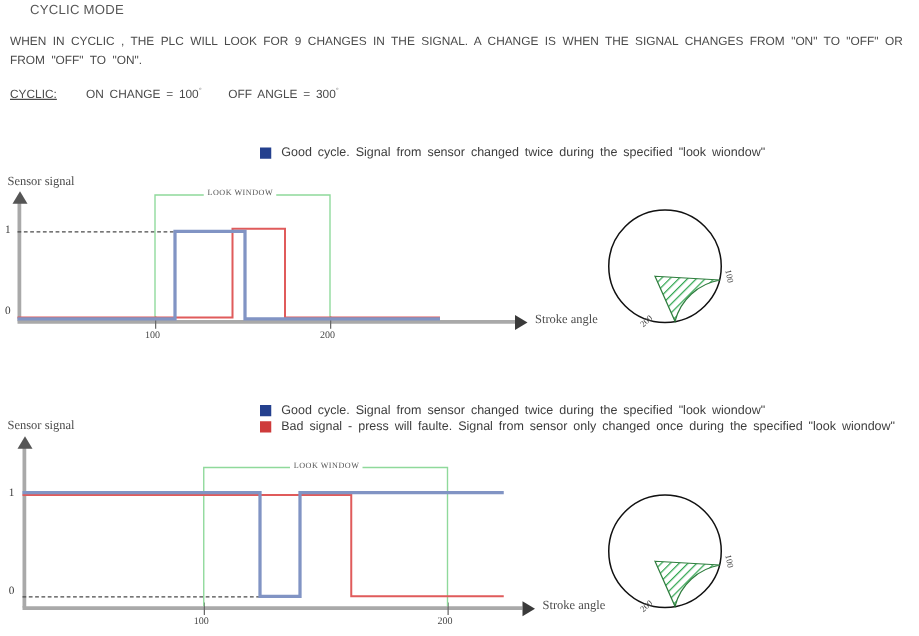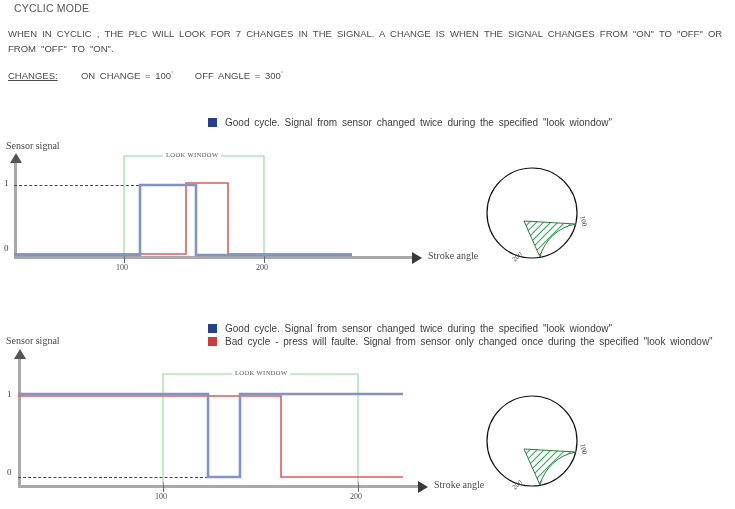--- a/index.html
+++ b/index.html
@@ -12,21 +12,21 @@
     height: 509px;
     position: relative;
     font-family: "Liberation Sans", sans-serif;
     color: #3a3a3a;
     overflow: hidden;
   }
   .abs { position: absolute; }
 
   
   #title {
-    left: 14px; top: 2px;
+    left: 24px; top: 2px;
     font-size: 10.5px;
     letter-spacing: 0.2px;
     color: #555555;
     white-space: nowrap;
   }
   #body-para {
     left: 8px; top: 26px;
     width: 715px;
     font-size: 9.5px;
     line-height: 15px;
@@ -133,24 +133,24 @@
     font-size: 7px;
     color: #444444;
     white-space: nowrap;
   }
 </style>
 </head>
 <body>
 
 <div class="abs" id="title">CYCLIC MODE</div>
 
-<div class="abs" id="body-para">WHEN IN  CYCLIC , THE PLC WILL LOOK  FOR 7 CHANGES   IN THE SIGNAL.  A CHANGE   IS WHEN  THE SIGNAL  CHANGES   FROM  "ON"  TO "OFF"  OR FROM  "OFF"  TO "ON".</div>
+<div class="abs" id="body-para">WHEN IN  CYCLIC , THE PLC WILL LOOK  FOR 9 CHANGES   IN THE SIGNAL.  A CHANGE   IS WHEN  THE SIGNAL  CHANGES   FROM  "ON"  TO "OFF"  OR FROM  "OFF"  TO "ON".</div>
 
 <div class="abs" id="example-line">
-  <span id="example-label">CHANGES:</span>
+  <span id="example-label">CYCLIC:</span>
   <span style="display:inline-block;width:14px"></span>
   
   <span>ON  CHANGE  = 100</span><span class="deg">°</span>
   <span style="display:inline-block;width:12px"></span>
   <span>OFF  ANGLE  = 300</span><span class="deg">°</span>
 </div>
 
 <div class="abs legend" style="left:208px; top:116px;">
   <div class="legend-row">
     <span class="swatch" id="sw1a" style="background: rgb(36, 64, 142);"></span>
@@ -207,21 +207,21 @@
   <div class="circle-num" style="left:32px; top:88px; transform:rotate(-42deg);">200</div>
 </div>
 
 <div class="abs legend" style="left:208px; top:322px;">
   <div class="legend-row">
     <span class="swatch" id="sw2a" style="background: rgb(36, 64, 142);"></span>
     <span class="legend-text">Good  cycle. Signal  from sensor  changed  twice during  the specified "look  wiondow"</span>
   </div>
   <div class="legend-row">
     <span class="swatch" id="sw2b" style="background: rgb(206, 59, 59);"></span>
-    <span class="legend-text">Bad  cycle  -  press  will  faulte.  Signal  from  sensor  only  changed  once during  the specified "look  wiondow"</span>
+    <span class="legend-text">Bad  signal  -  press  will  faulte.  Signal  from  sensor  only  changed  once during  the specified "look  wiondow"</span>
   </div>
 </div>
 
 <div class="chart" id="plot2" style="left:0px; top:330px; width:470px; height:175px;">
 
   <div class="axis-title" style="left:6px; top:5px;">Sensor signal</div>
 
   <div class="axis-line axis-y" style="left:18px; top:28px; height:128px;"></div>
   <div class="arrow-up" style="left:13.5px; top:19px;"></div>
 

